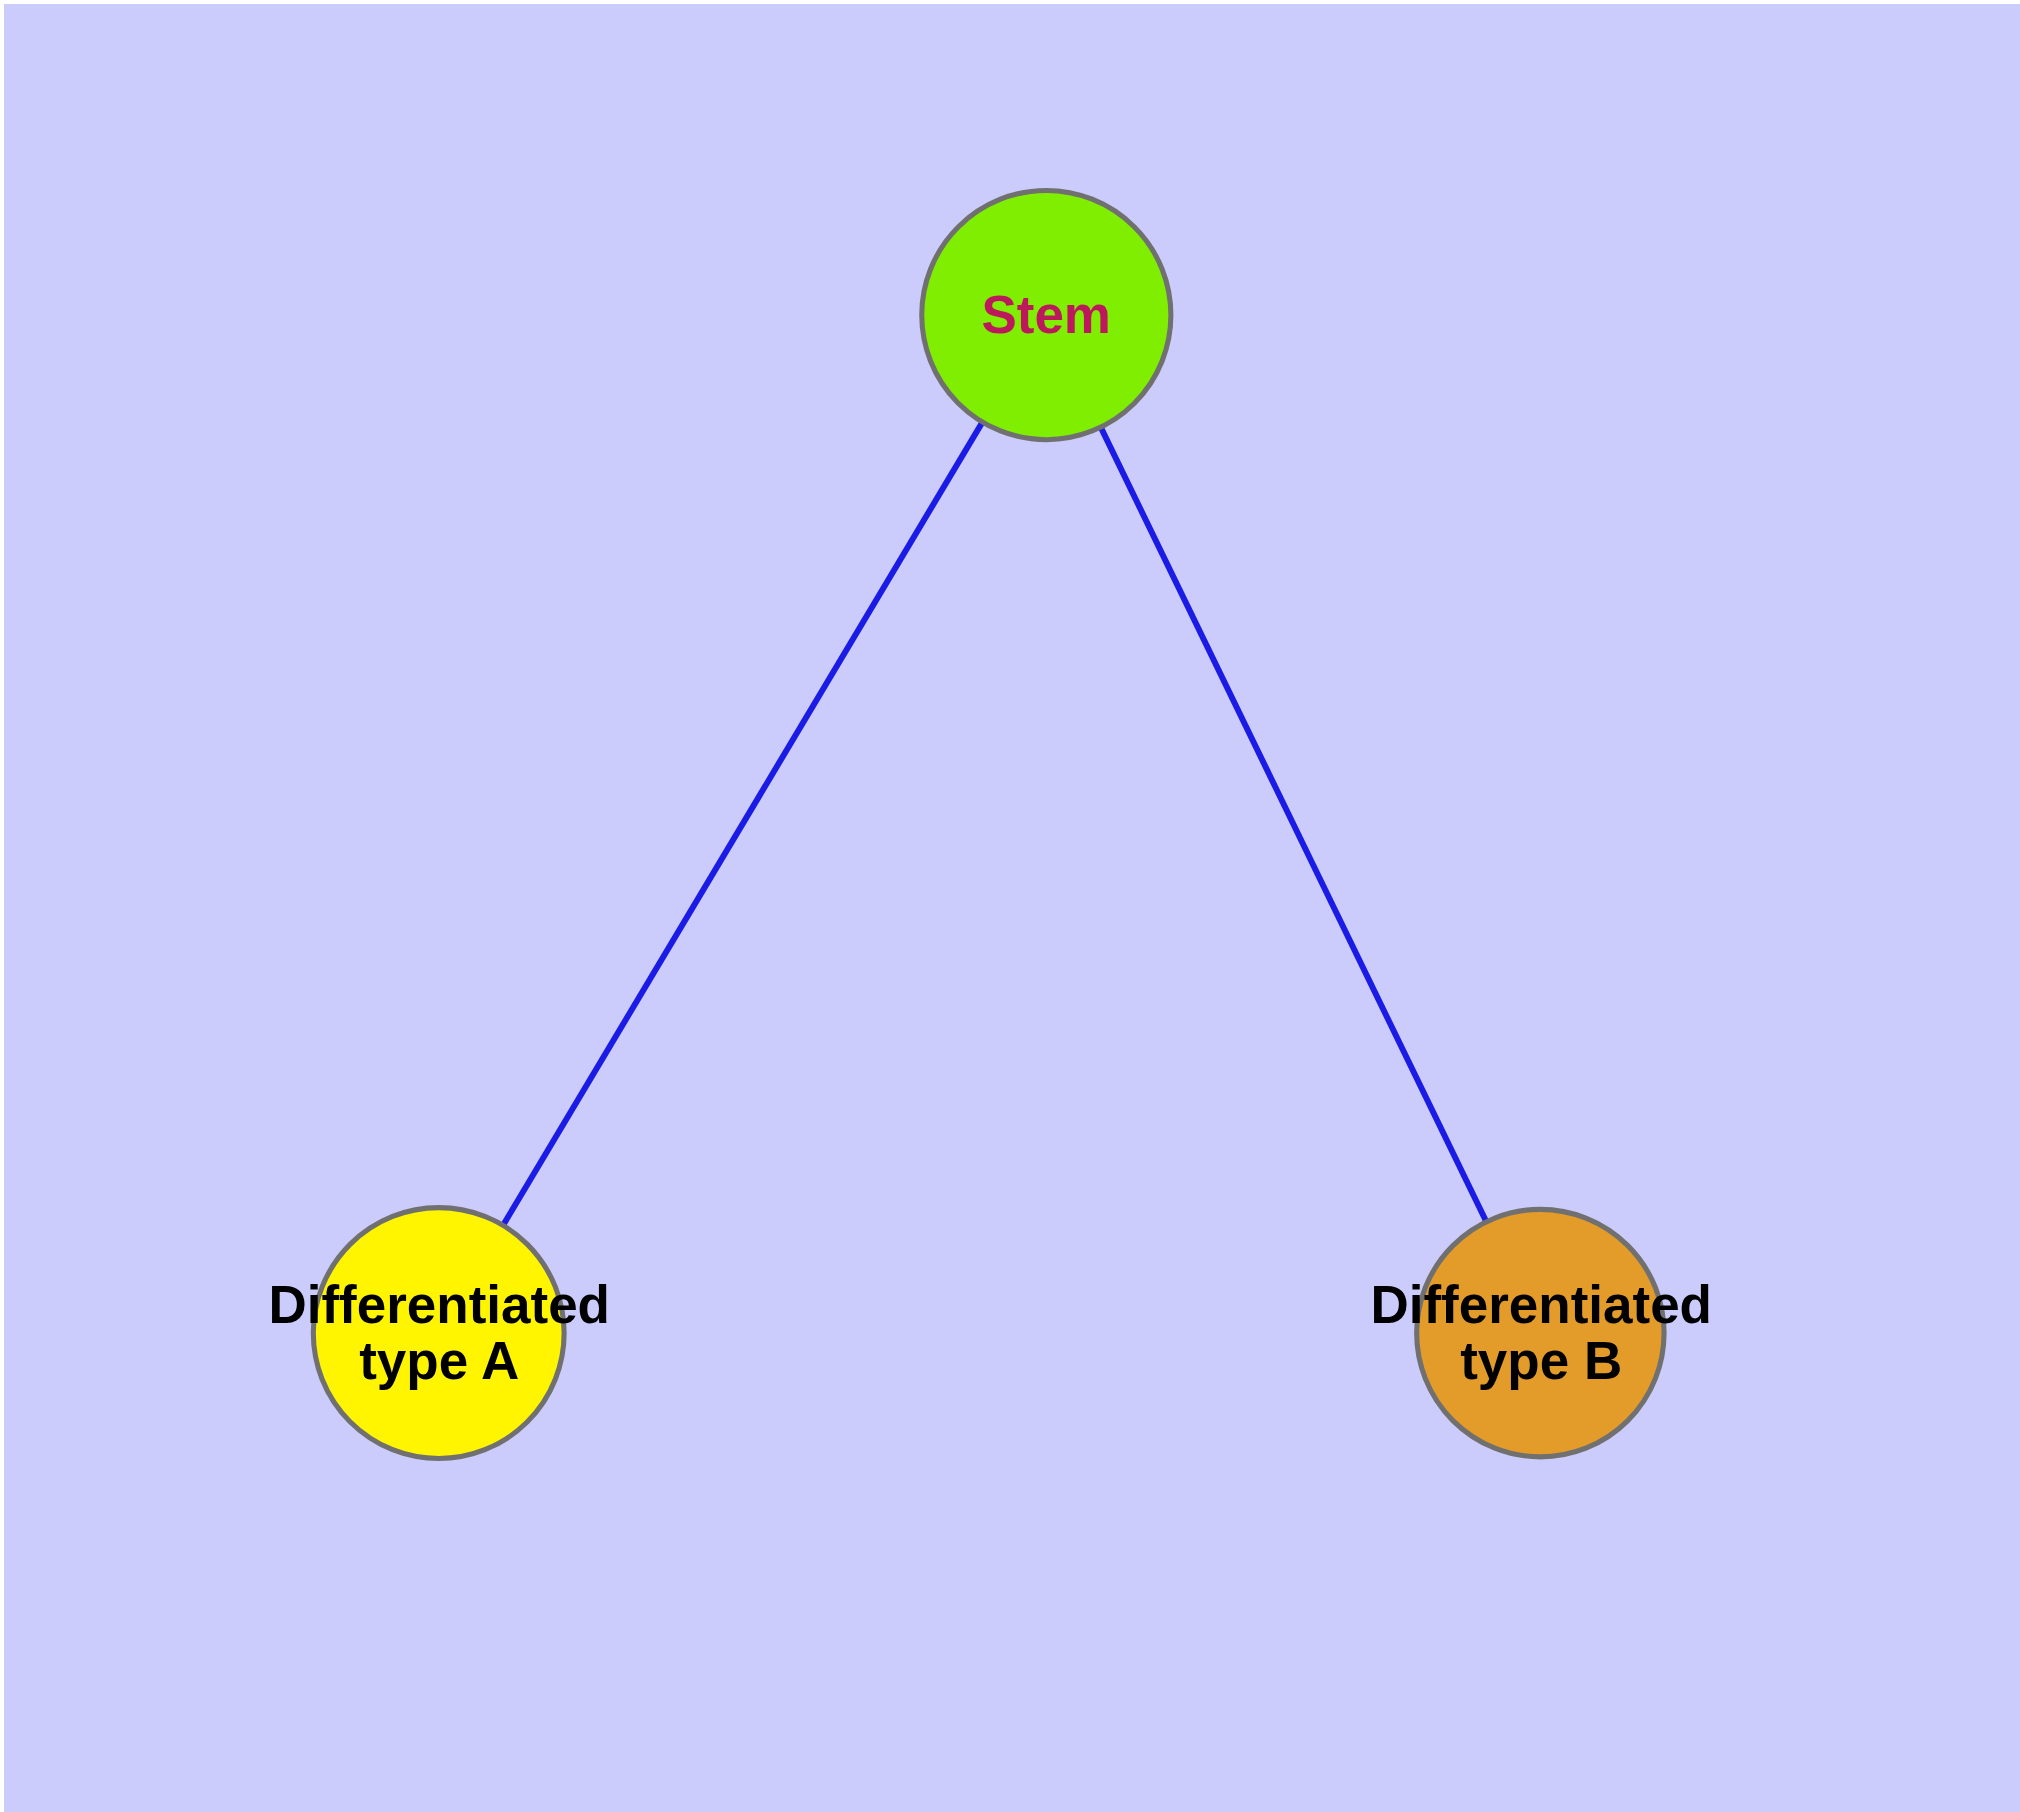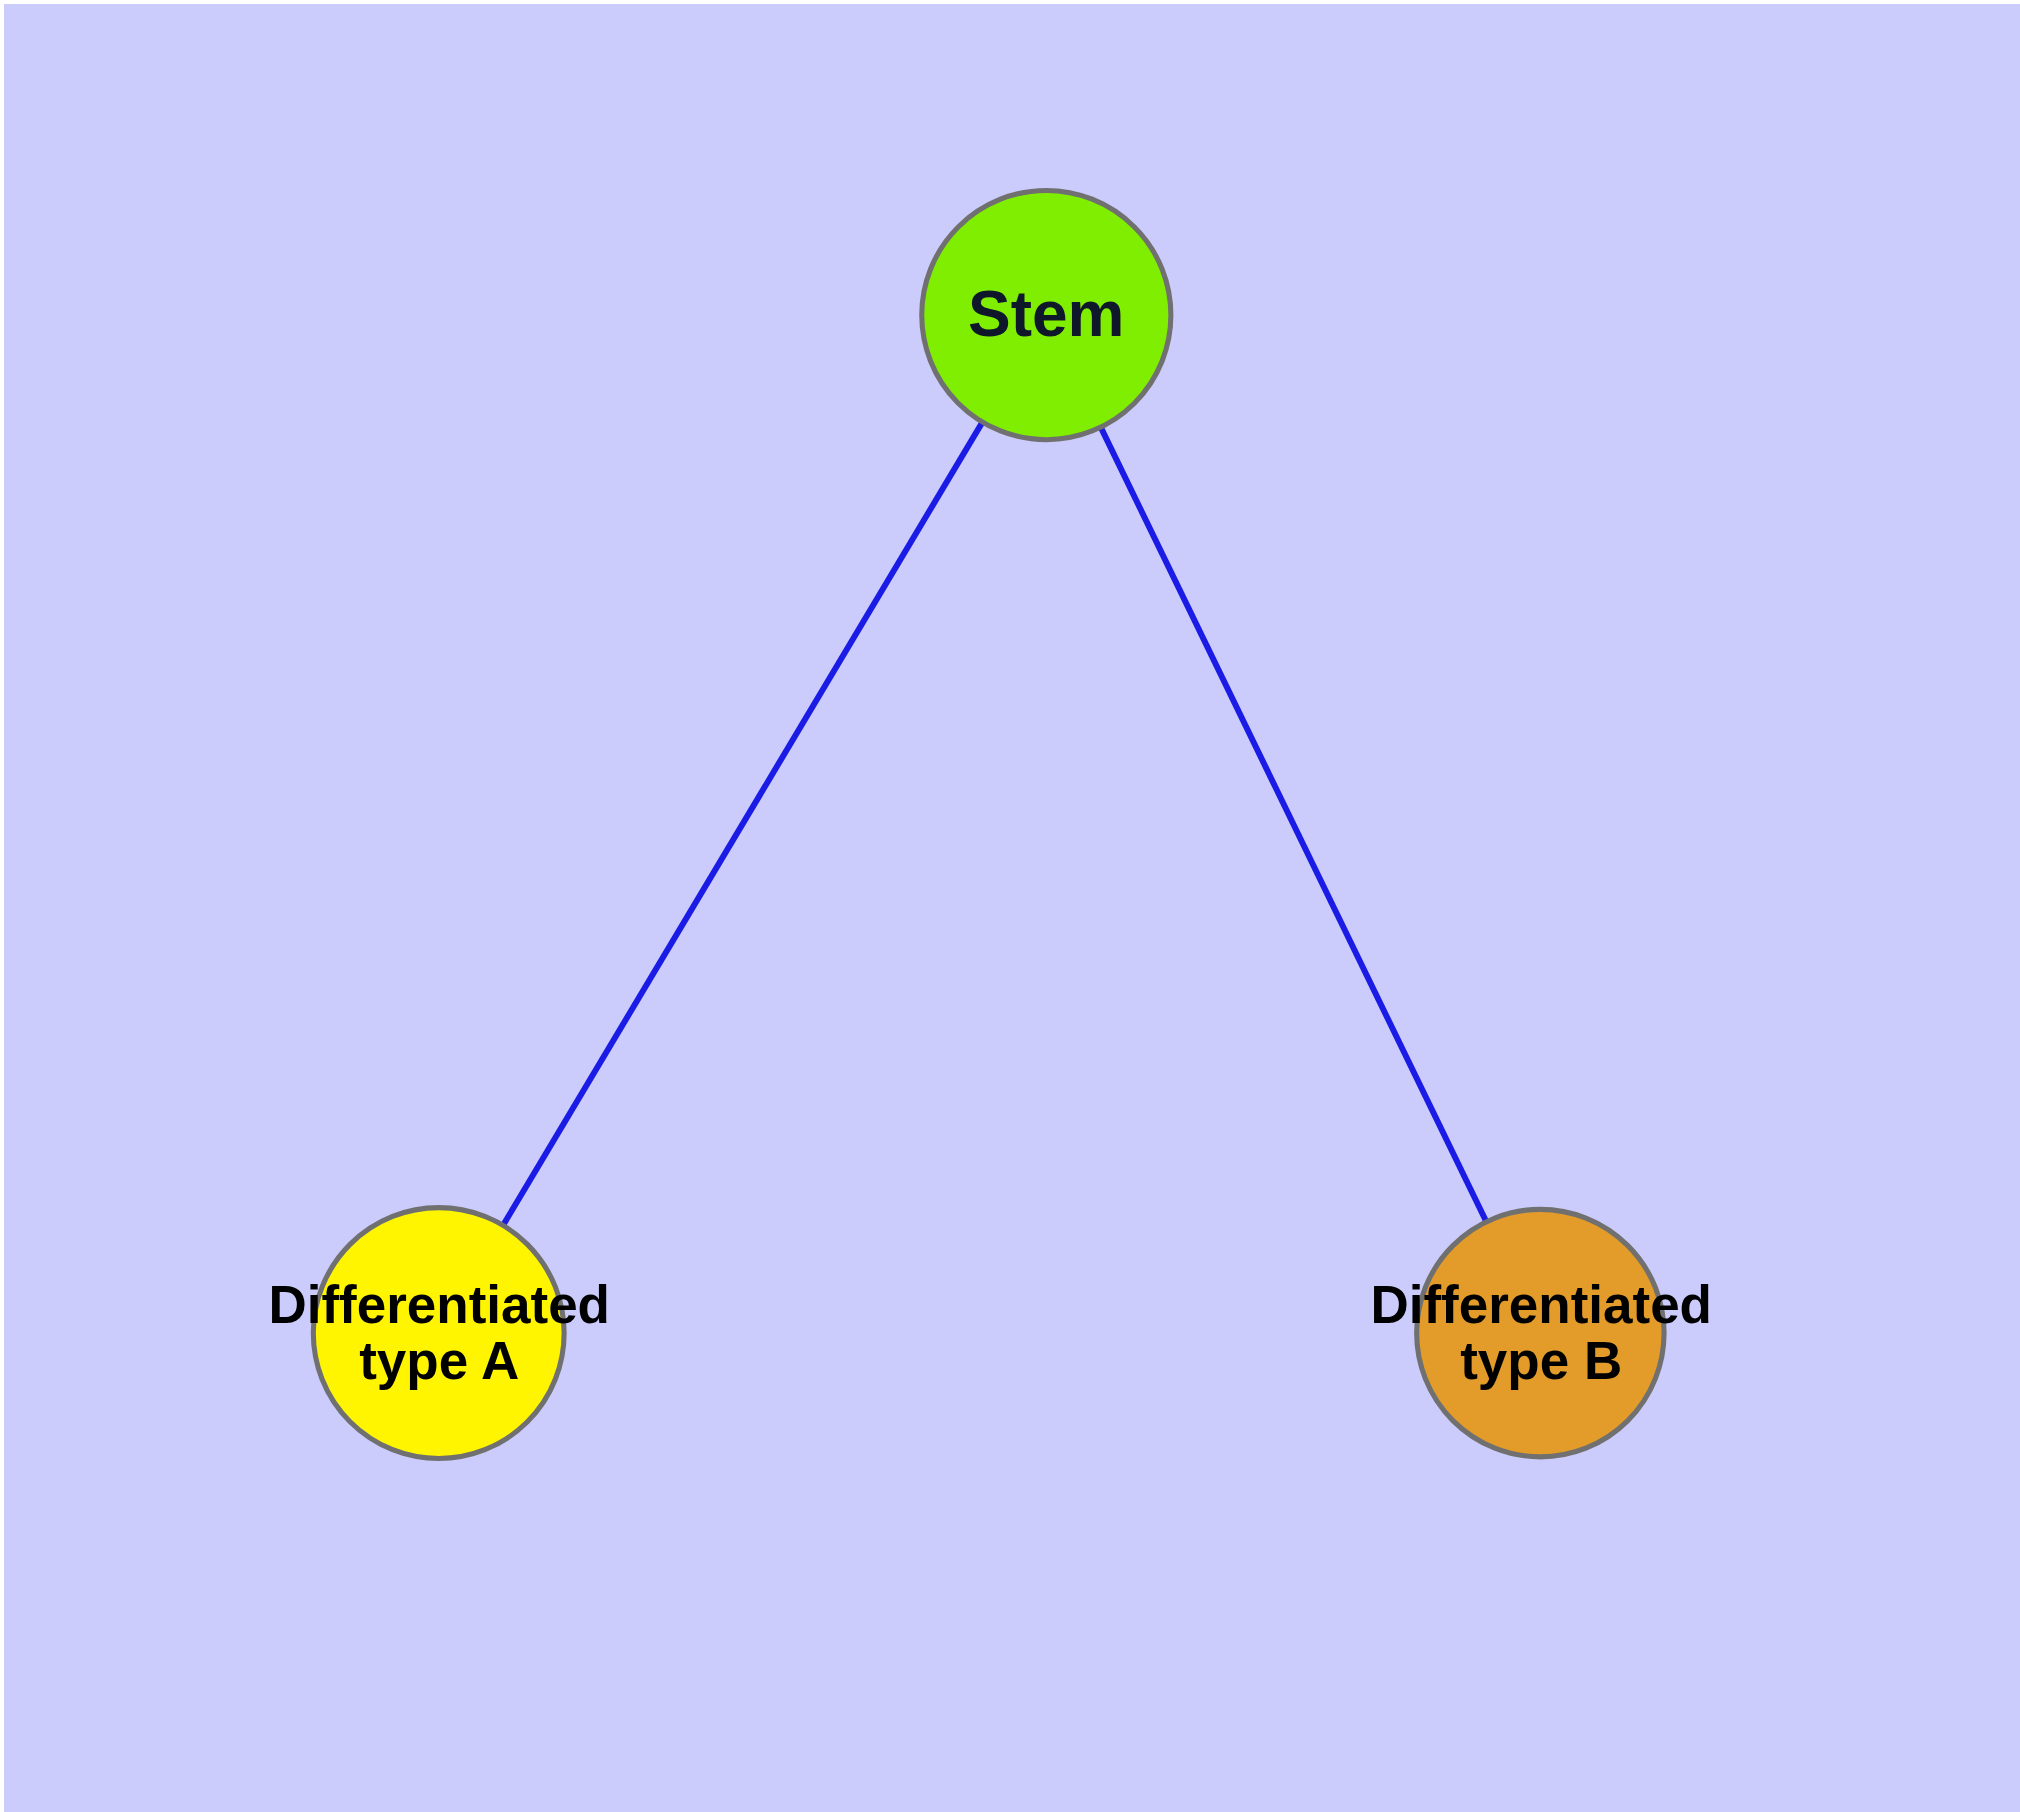--- a/index.html
+++ b/index.html
@@ -66,21 +66,21 @@
           <line class="edge-line" x1="1293.3209426913695" y1="497.4433141892535" x2="1750.1157534651227" y2="1438.4562948741207" stroke="#1b1be6" stroke-width="7"></line>
         </g>
       <g id="nodes-layer">
           <circle class="node-circle" cx="1230" cy="367" r="147" fill="#80ee00" stroke="#707070" stroke-width="6"></circle>
           <circle class="node-circle" cx="513" cy="1568" r="148" fill="#fff500" stroke="#707070" stroke-width="6"></circle>
           <circle class="node-circle" cx="1813" cy="1568" r="146" fill="#e39b29" stroke="#707070" stroke-width="6"></circle>
         </g>
     </svg>
 
     <div id="labels-layer">
-        <div class="node-label big" style="left: 1042px; top: 311px; font-size: 64px; color: #0f172a;">Stem</div>
+        <div class="node-label big" style="left: 1042px; top: 311px; font-size: 53px; color: #be185d;">Stem</div>
         <div class="node-label big" style="left: 435px; top: 1329px; font-size: 53px; color: rgb(0, 0, 0);">Differentiated
 type A</div>
         <div class="node-label big" style="left: 1537px; top: 1329px; font-size: 53px; color: rgb(0, 0, 0);">Differentiated
 type B</div>
       </div>
 
   </div>
 </div>
 
 

